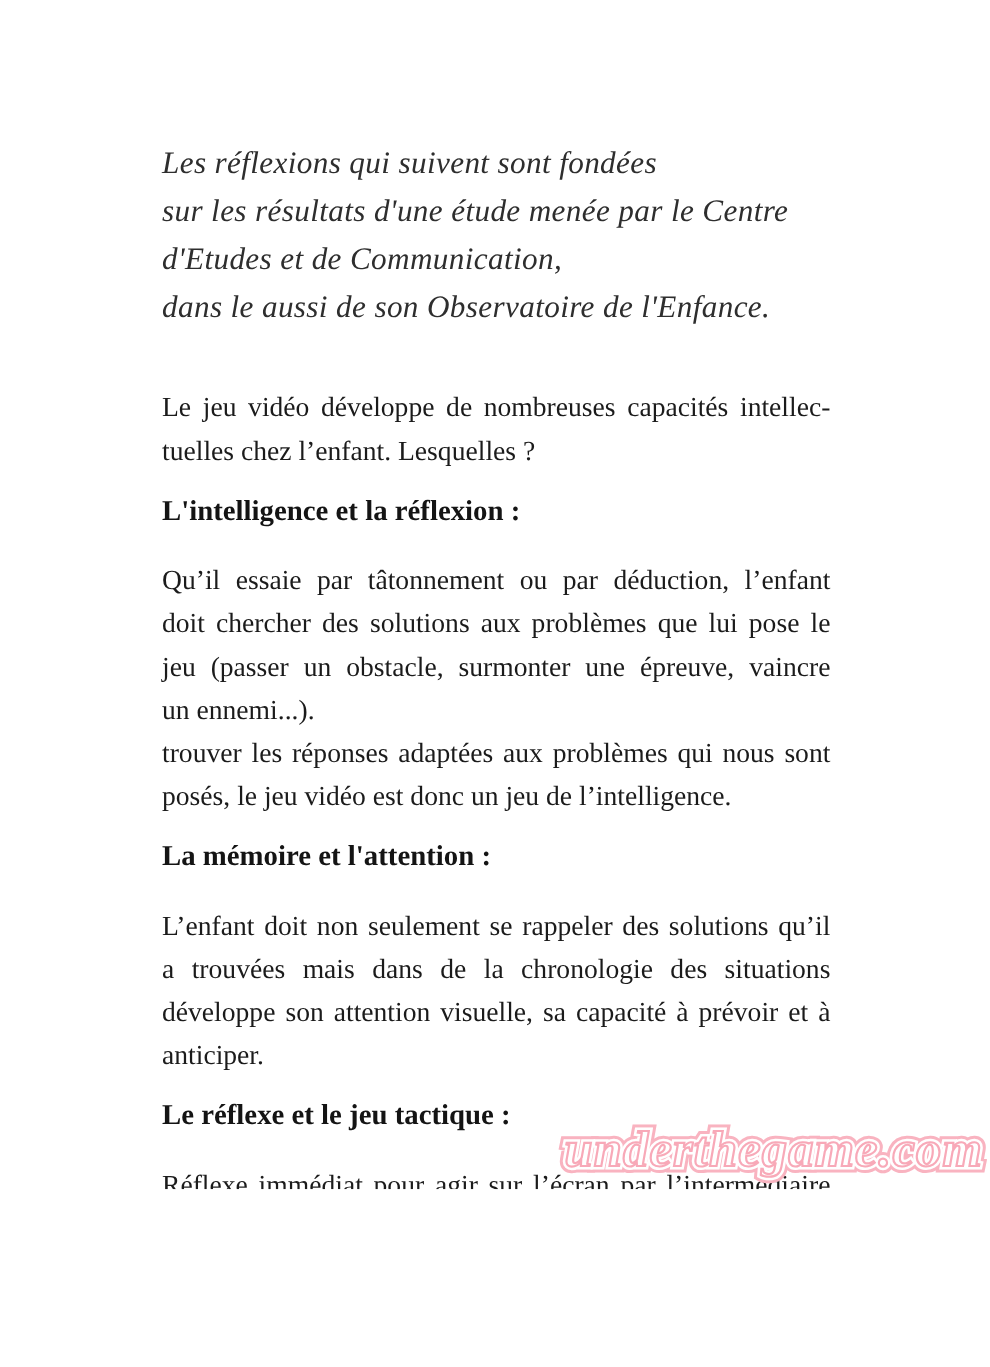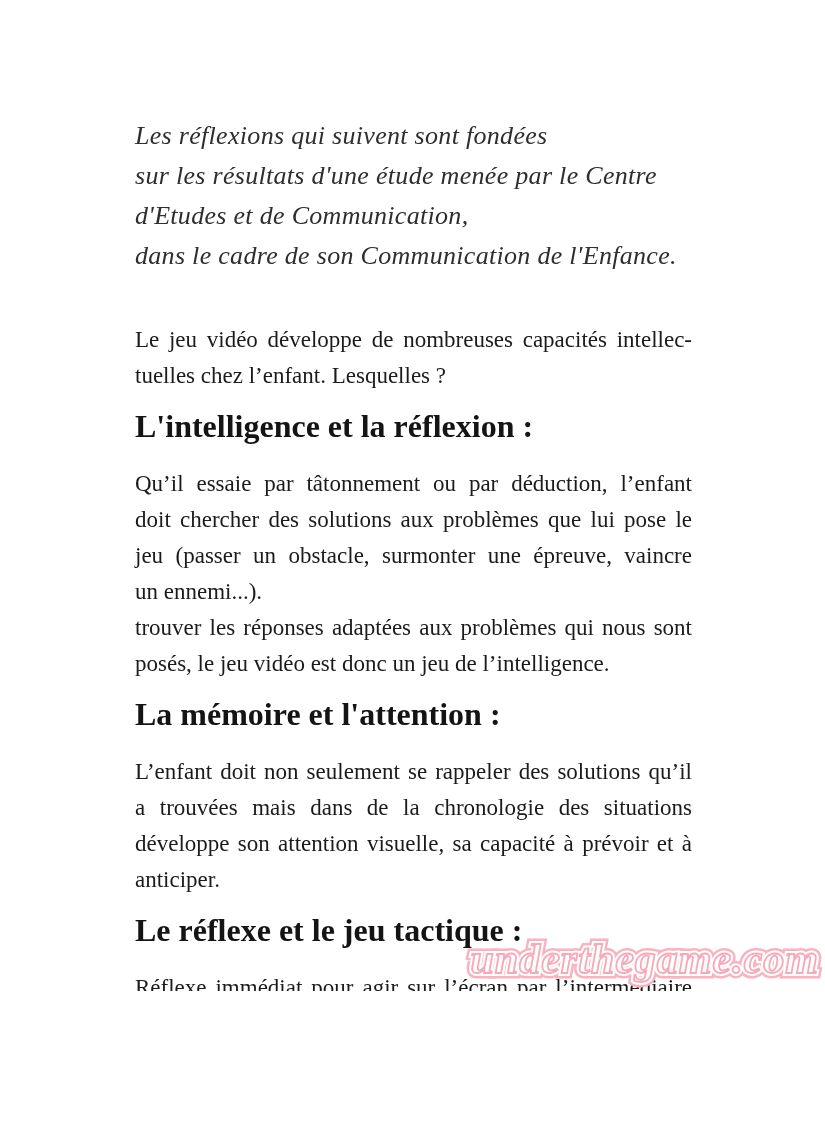--- a/index.html
+++ b/index.html
@@ -52,21 +52,21 @@
     white-space: normal;
   }
   .line.ragged {
     text-align: left;
     text-align-last: left;
   }
 
   
   .block-heading {
     font-weight: bold;
-    font-size: 32px;
+    font-size: 24px;
     line-height: 36px;
     margin-top: 14px;
     color: #141414;
   }
 
   
   .watermark {
     position: absolute;
     right: 6px;
     bottom: 8px;
@@ -102,21 +102,21 @@
 </style>
 </head>
 <body>
 
 <div class="page">
   <div class="content" id="content">
       <div class="block block-quote">
         <div class="line ragged">Les réflexions qui suivent sont fondées</div>
         <div class="line ragged">sur les résultats d'une étude menée par le Centre</div>
         <div class="line ragged">d'Etudes et de Communication,</div>
-        <div class="line ragged">dans le cadre de son Communication de l'Enfance.</div>
+        <div class="line ragged">dans le aussi de son Observatoire de l'Enfance.</div>
       </div>
       <div class="block block-paragraph">
         <div class="line">Le jeu vidéo développe de nombreuses capacités intellec-</div>
         <div class="line ragged">tuelles chez l’enfant. Lesquelles ?</div>
       </div>
       <div class="block block-heading">L'intelligence et la réflexion :</div>
       <div class="block block-paragraph">
         <div class="line">Qu’il essaie par tâtonnement ou par déduction, l’enfant</div>
         <div class="line">doit chercher des solutions aux problèmes que lui pose le</div>
         <div class="line">jeu (passer un obstacle, surmonter une épreuve, vaincre</div>

